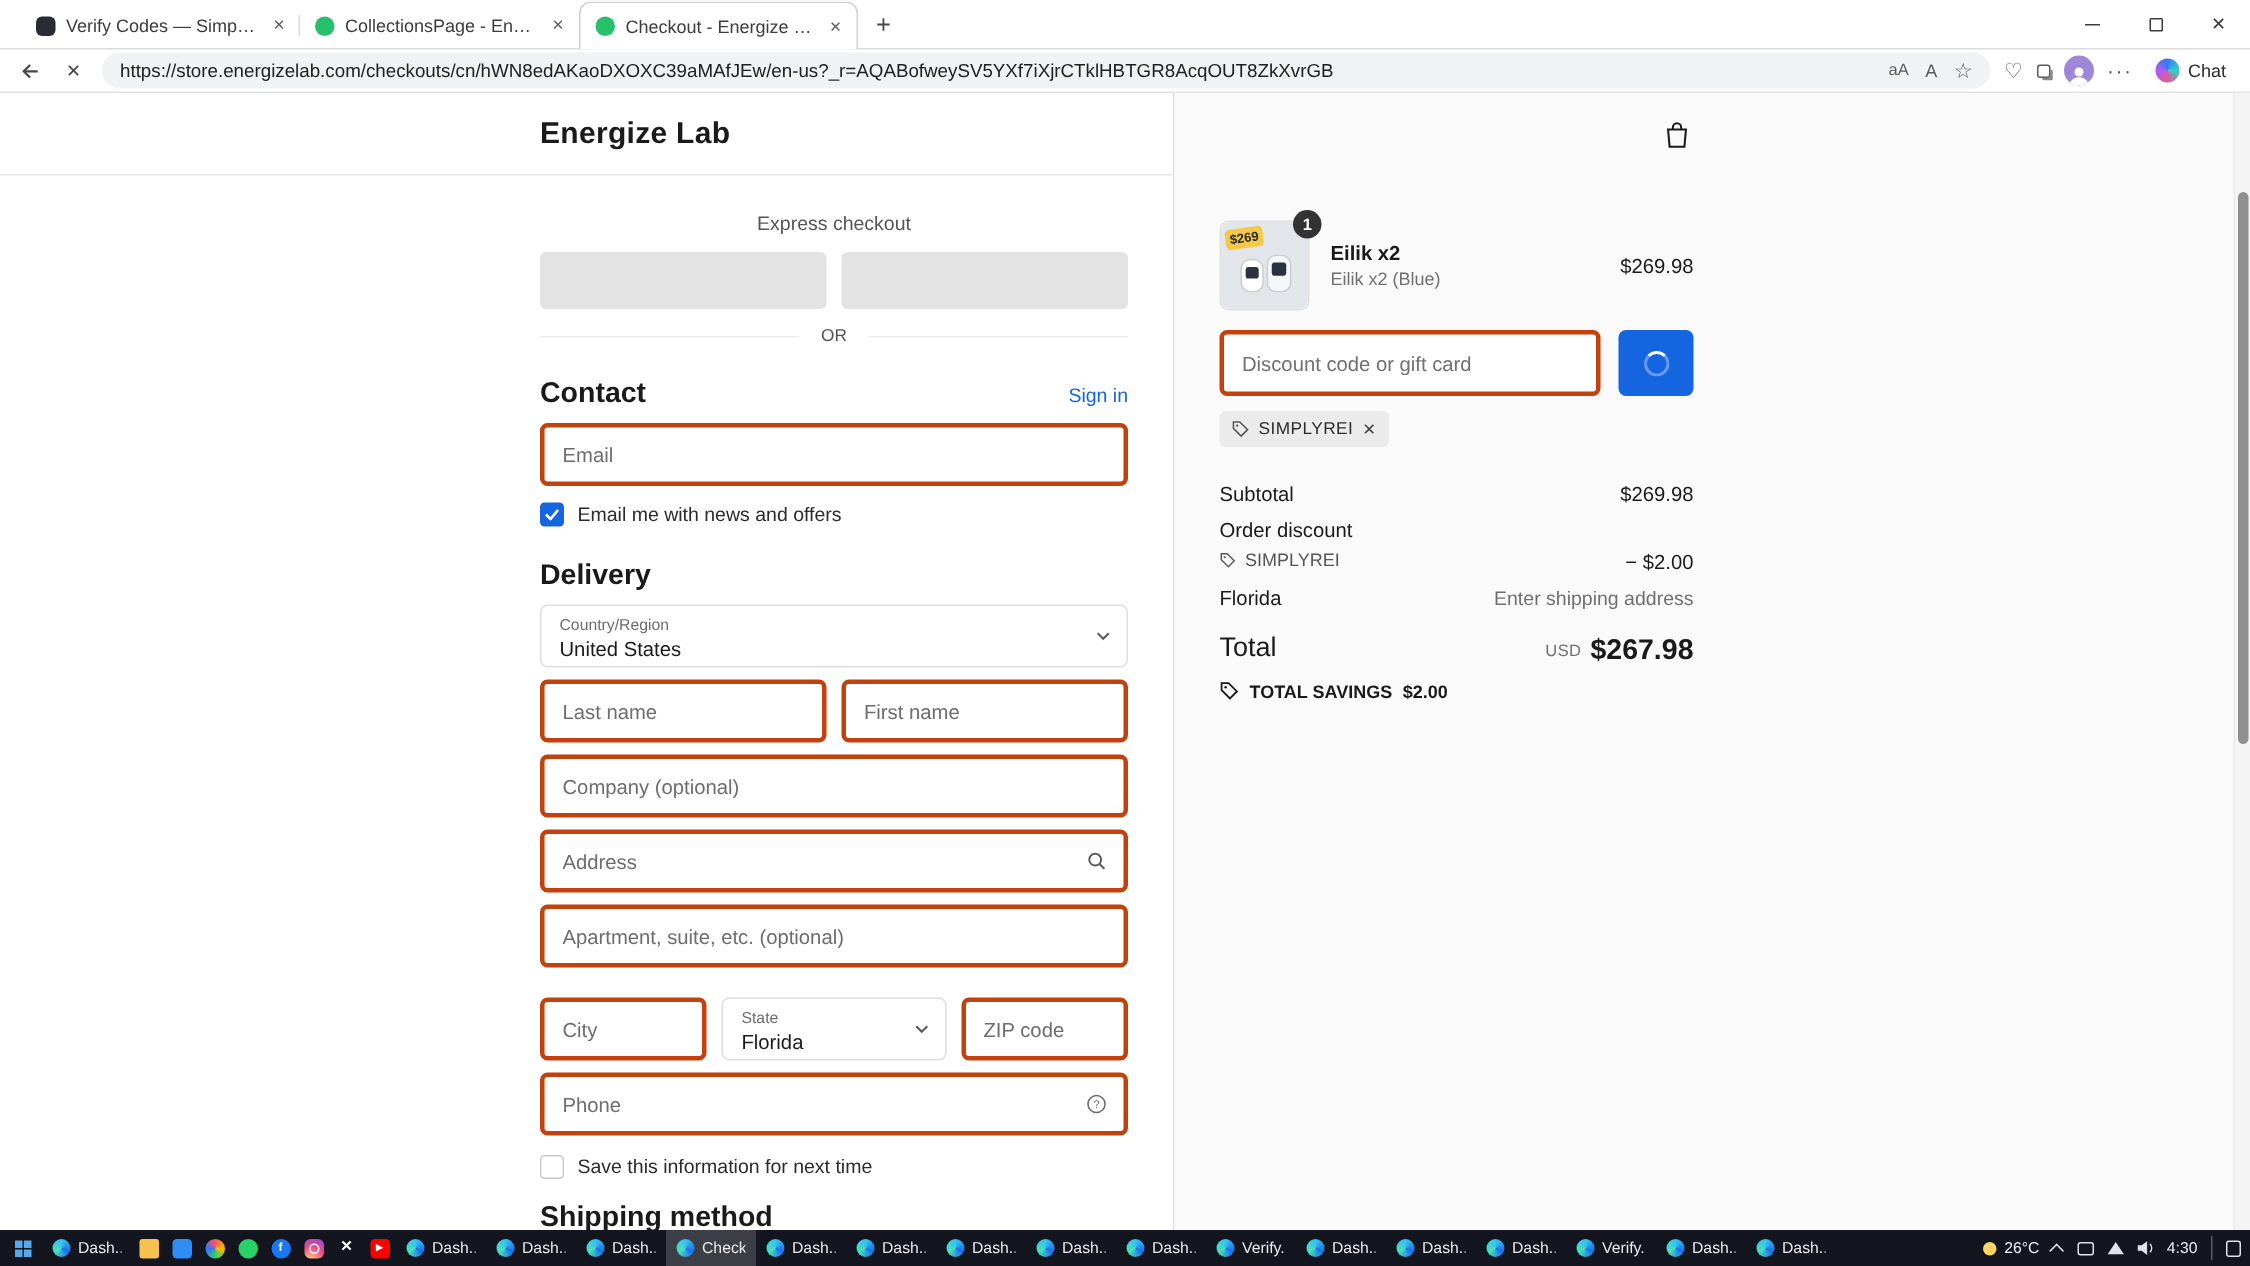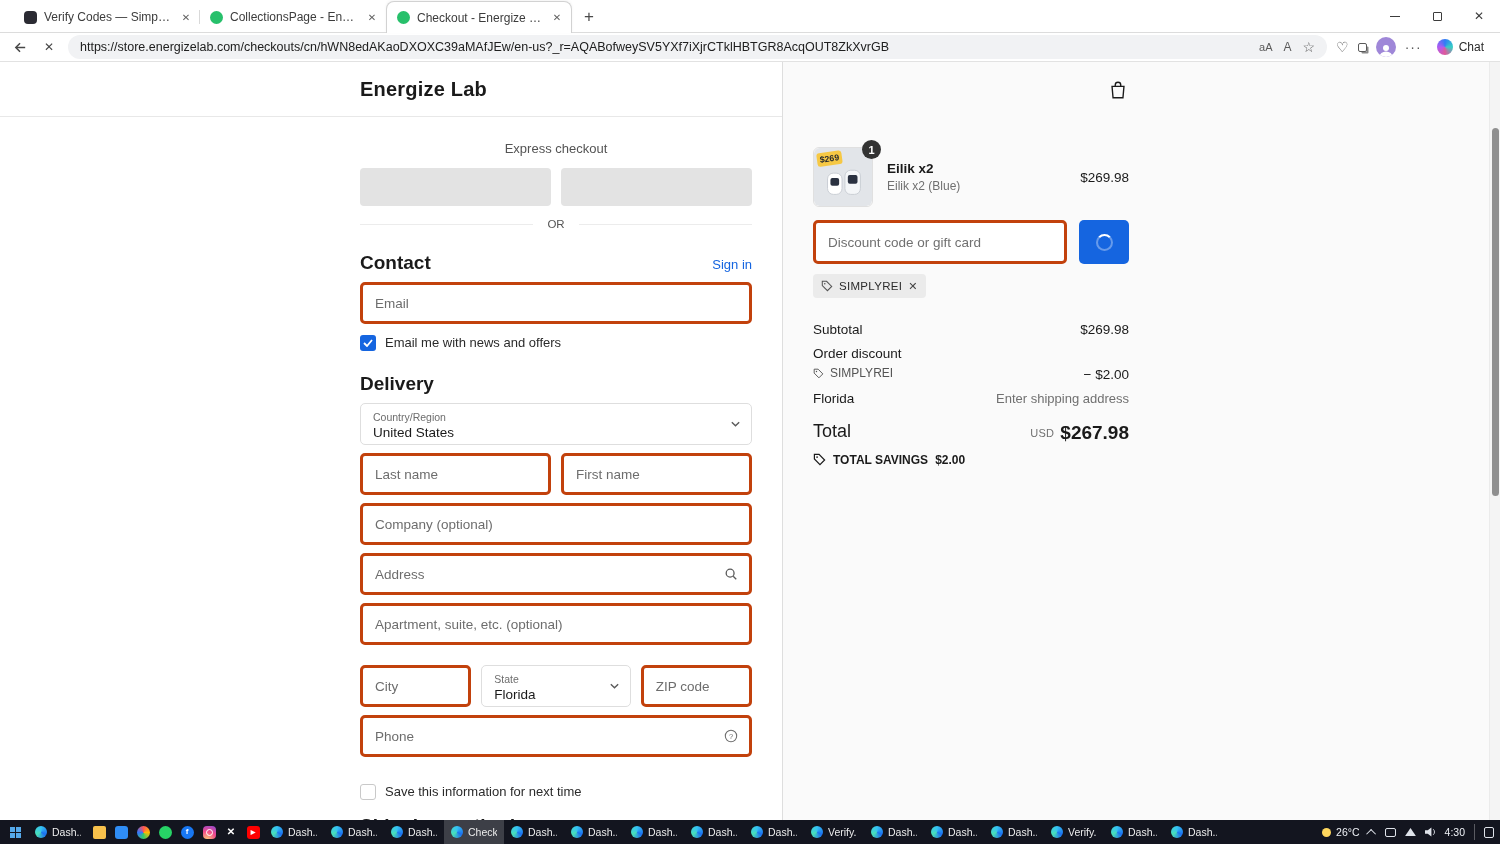--- a/index.html
+++ b/index.html
@@ -61,21 +61,21 @@
   .row3{display:flex;gap:10px;margin-top:20px}
   .row3>*{flex:1;margin-top:0}
 
   .sel{position:relative;border:1px solid #dedede;border-radius:5px;height:42px;margin-top:8px;padding:5px 30px 0 12px;display:flex;flex-direction:column;justify-content:center;gap:1px;background:#fff}
   .sel .lab{font-size:10.5px;color:#6d6d6d;line-height:1.1}
   .sel .val{font-size:13.5px;color:#1a1a1a;line-height:1.2}
   .chev{position:absolute;right:10px;top:50%;transform:translateY(-50%);display:flex}
 
   .cbrow{display:flex;gap:9px;font-size:13px;color:#2b2b2b}
   .cbrow.mt{margin-top:11px}
-  .cbrow.save{margin-top:27px}
+  .cbrow.save{margin-top:13px}
   .cb{width:16px;height:16px;border-radius:3px;flex:0 0 auto;display:flex;align-items:center;justify-content:center}
   .cb.checked{background:var(--accent)}
   .cb.un{border:1px solid #c9c9c9;background:#fff}
   .shipping-head{margin-top:15px}
 
   
   .side-pane{flex:1;background:var(--sidebar-bg);display:flex;flex-direction:column;overflow:hidden}
   .side-inner{width:316px;margin-left:30px}
   .header-right{height:55px;display:flex;align-items:center;justify-content:flex-end}
   .item-row{margin-top:30px;display:flex;align-items:center;gap:14px}

